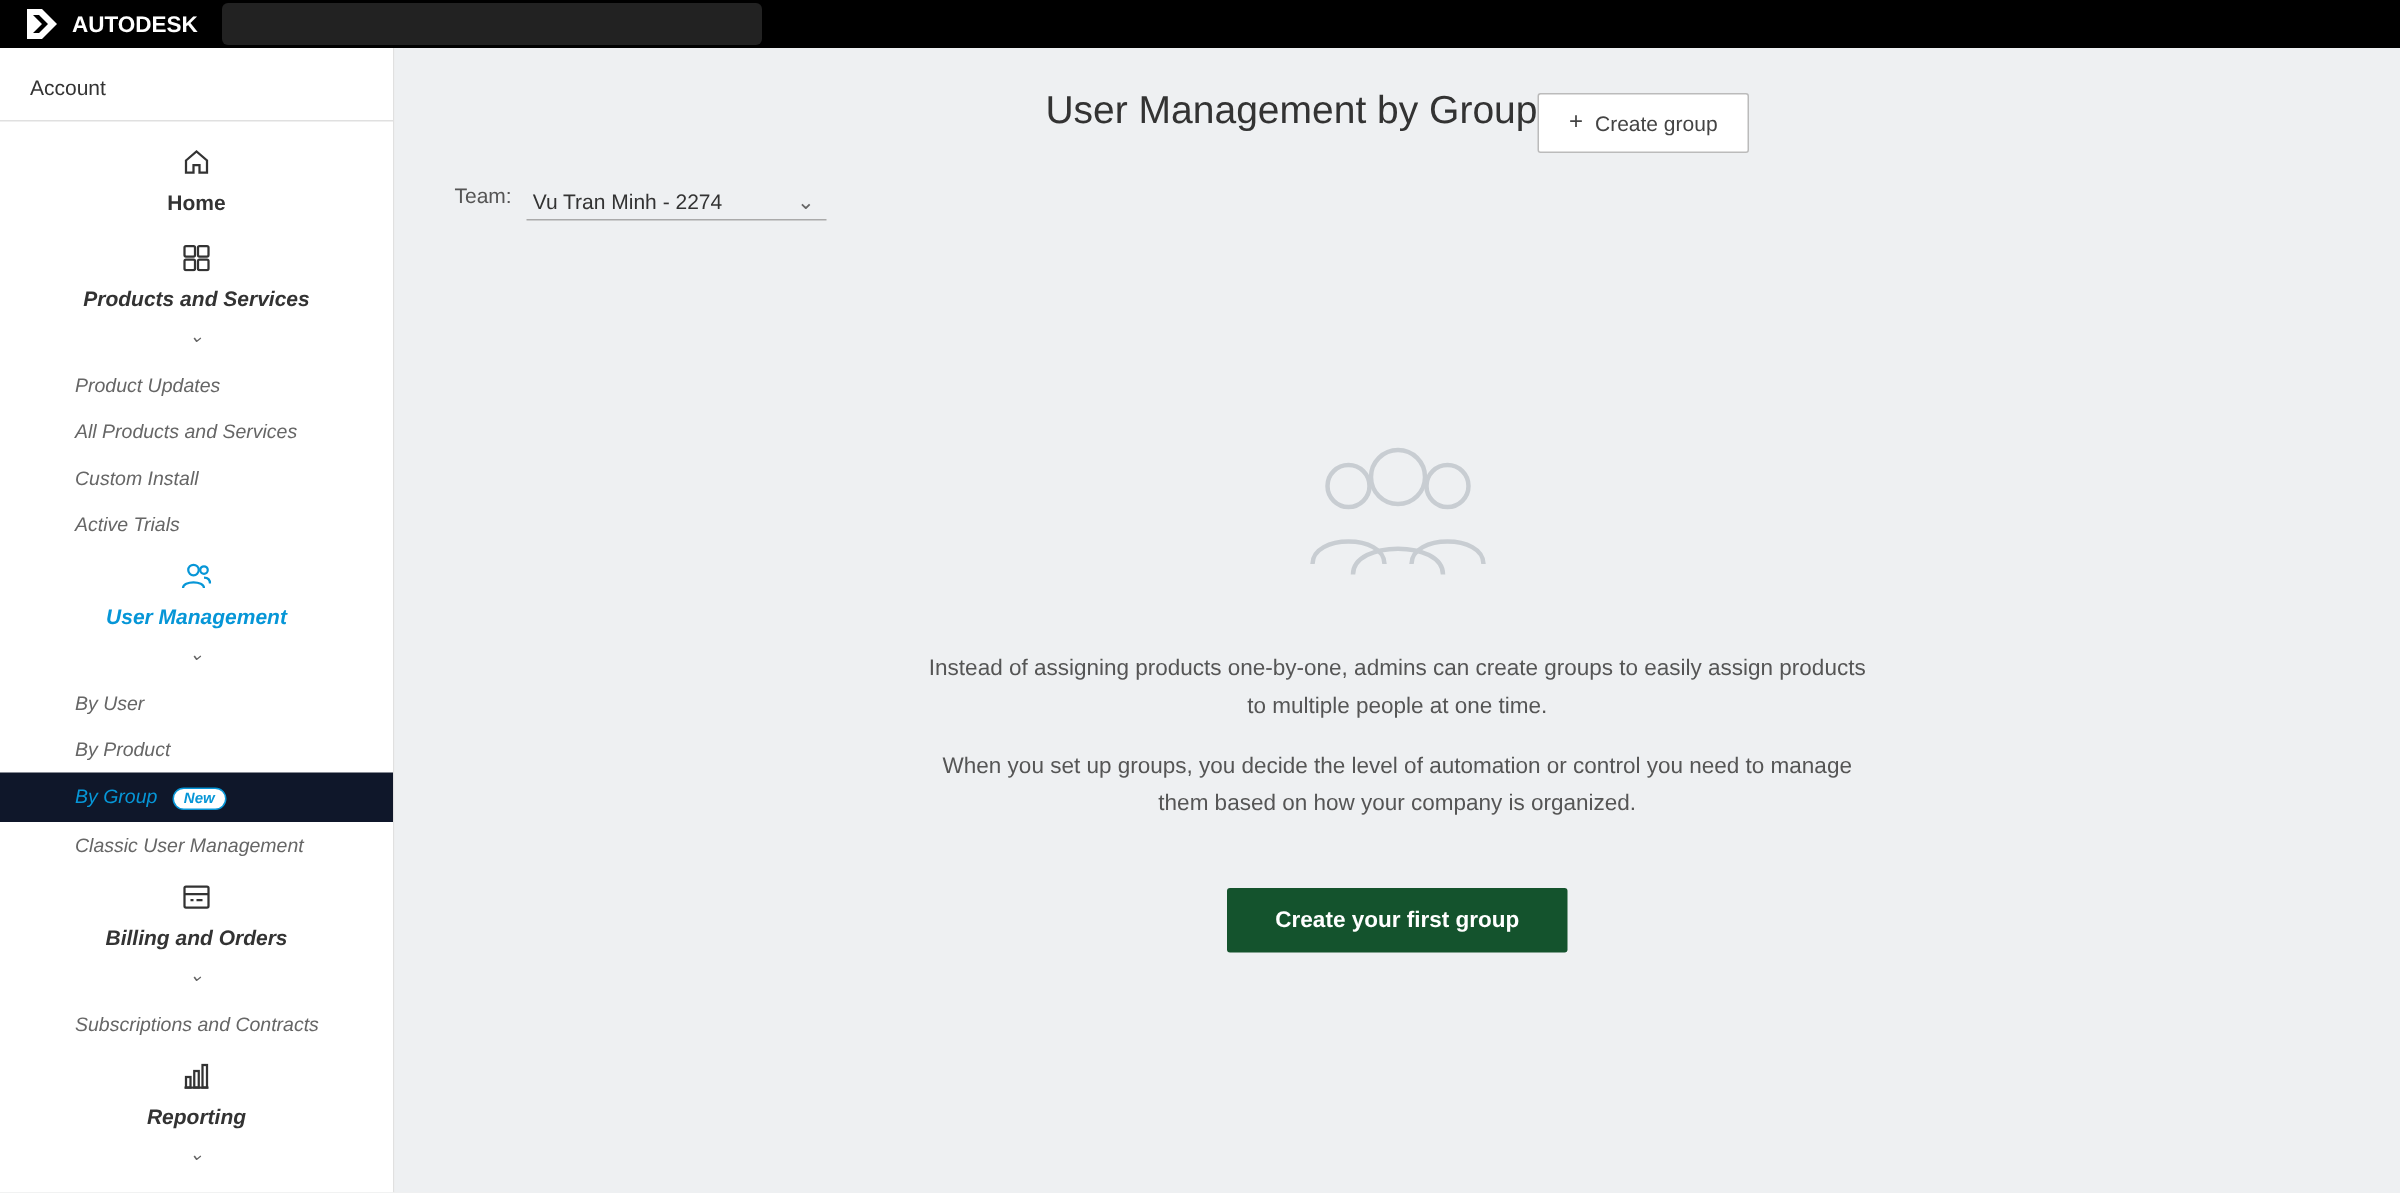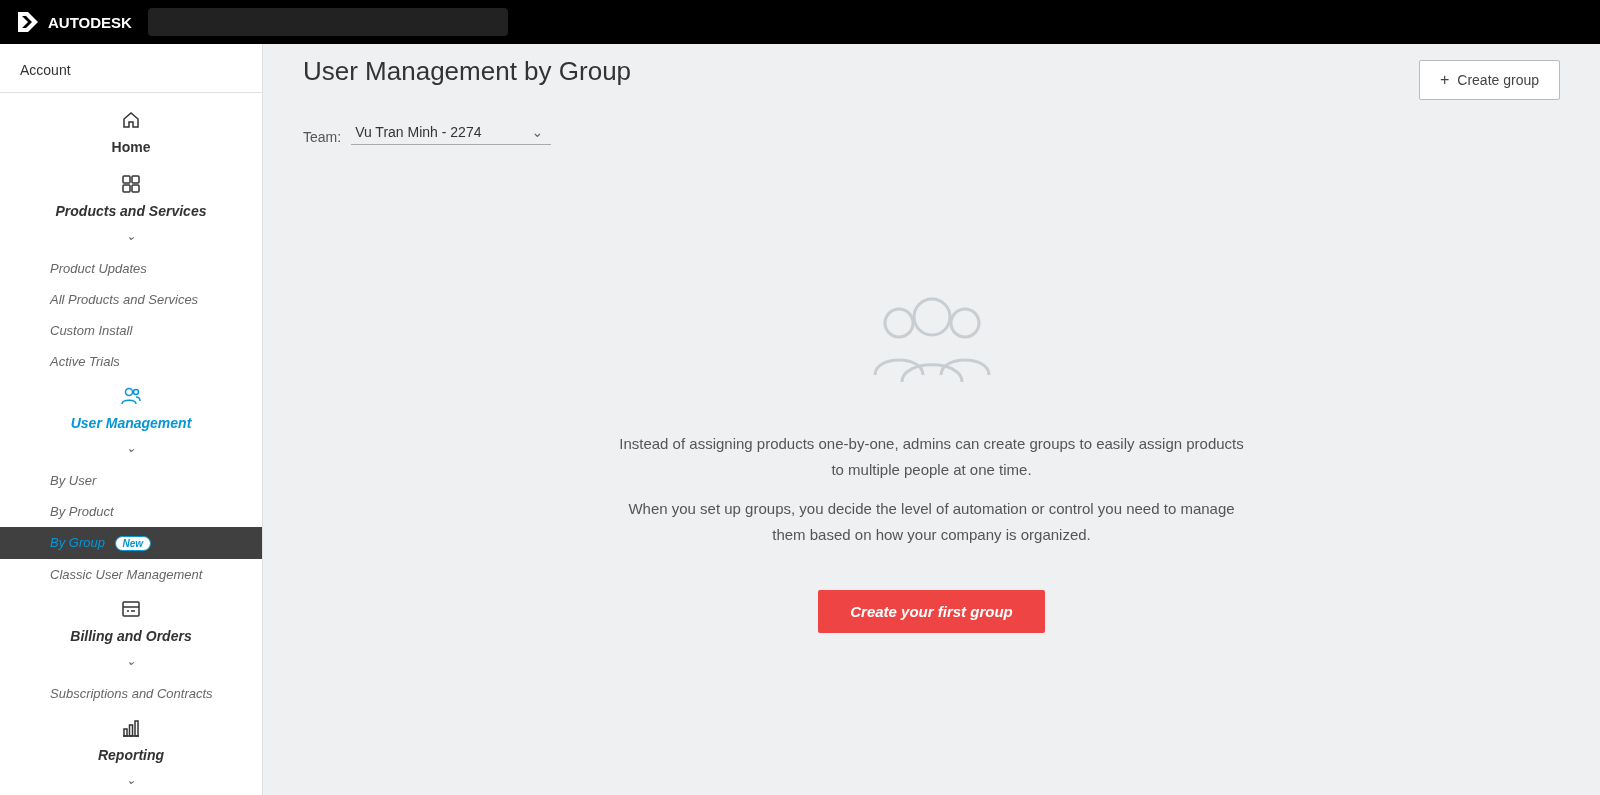--- a/index.html
+++ b/index.html
@@ -1,21 +1,21 @@
 <!DOCTYPE html>
 <html><head>
   <meta charset="utf-8">
   <style>
     * { margin: 0; padding: 0; box-sizing: border-box; }
     body { font-family: Arial, sans-serif; background: #f0f0f0; width: 1600px; height: 795px; overflow: hidden; display: flex; flex-direction: column; }
 
     
     .topbar {
       background: #000;
-      height: 44px;
+      height: 32px;
       display: flex;
       align-items: center;
       padding: 0 16px;
       gap: 16px;
       flex-shrink: 0;
     }
     .topbar-logo {
       display: flex;
       align-items: center;
       gap: 8px;
@@ -90,21 +90,21 @@
     .sidebar-sub {
       display: flex;
       flex-direction: column;
     }
     .sidebar-sub-item {
       padding: 8px 20px 8px 50px;
       font-size: 13px;
       color: #666;
       cursor: pointer;
     }
-    .sidebar-sub-item.active { color: #0696d7; background: #404040; }
+    .sidebar-sub-item.active { color: #0696d7; background: #0f172a; }
     .new-badge {
       display: inline-block;
       background: #fff;
       border: 1px solid #0696d7;
       color: #0696d7;
       font-size: 10px;
       border-radius: 10px;
       padding: 1px 7px;
       margin-left: 6px;
       font-weight: 600;
@@ -114,22 +114,22 @@
     .content {
       flex: 1;
       background: #eef0f2;
       display: flex;
       flex-direction: column;
       overflow: hidden;
     }
     .content-header {
       display: flex;
       align-items: flex-start;
-      justify-content: space-between;
-      padding: 12px 40px 20px;
+      justify-content: center;
+      padding: 26px 40px 20px;
     }
     .page-title {
       font-size: 26px;
       font-weight: 300;
       color: #333;
     }
     .create-group-btn {
       display: flex;
       align-items: center;
       gap: 8px;
@@ -139,21 +139,21 @@
       font-size: 14px;
       color: #444;
       cursor: pointer;
       border-radius: 2px;
       margin-top: 4px;
     }
 
     .team-selector {
       padding: 0 40px 20px;
       display: flex;
-      align-items: flex-end;
+      align-items: flex-start;
       gap: 10px;
     }
     .team-label {
       font-size: 14px;
       color: #555;
     }
     .team-dropdown {
       display: flex;
       align-items: center;
       gap: 8px;
@@ -191,29 +191,28 @@
     }
     .empty-state-desc2 {
       font-size: 15px;
       color: #555;
       text-align: center;
       max-width: 640px;
       line-height: 1.7;
       margin-bottom: 43px;
     }
     .create-first-btn {
-      background: #ef4444;
+      background: #14532d;
       color: #fff;
       border: none;
       padding: 13px 32px;
       font-size: 15px;
       font-weight: 600;
       cursor: pointer;
       border-radius: 2px;
-      font-style: italic;
     }
 
     
     .home-icon, .products-icon, .user-mgmt-icon, .billing-icon, .reporting-icon {
       display: inline-flex;
       align-items: center;
       justify-content: center;
     }
   </style>
 </head>

